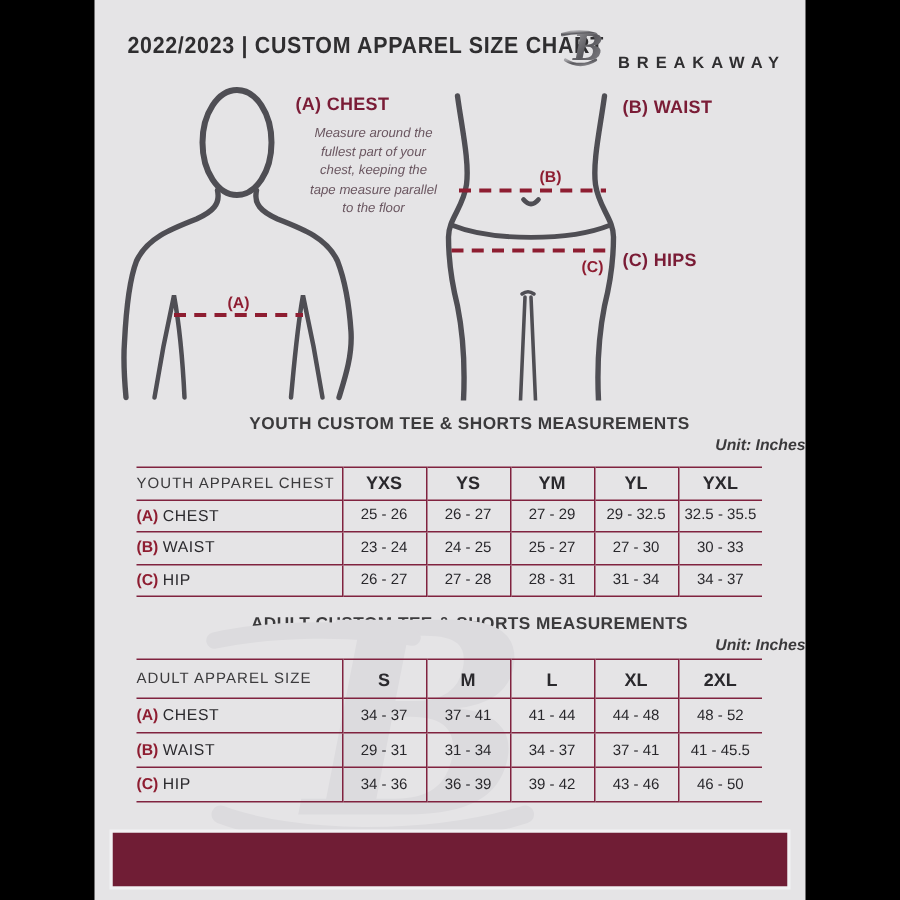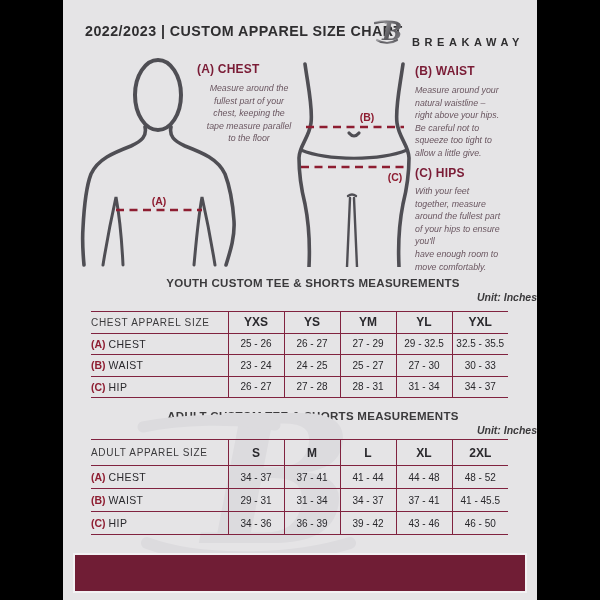--- a/index.html
+++ b/index.html
@@ -106,52 +106,39 @@
     </svg>
 
     <div class="guide-h" style="left:134px;top:62px;">(A) CHEST</div>
     <div class="guide-p" style="left:134px;top:82px;width:104px;text-align:center;">Measure around the
 fullest part of your
 chest, keeping the
 tape measure parallel
 to the floor</div>
 
     <div class="guide-h" style="left:352px;top:64px;">(B) WAIST</div>
-    <div class="guide-p" style="left:352px;top:84px;width:114px;">Measure around your
-natural waistline –
-right above your hips.
-Be careful not to
-squeeze too tight to
-allow a little give.</div>
 
     <div class="guide-h" style="left:352px;top:166px;">(C) HIPS</div>
-    <div class="guide-p" style="left:352px;top:185px;width:116px;">With your feet
-together, measure
-around the fullest part
-of your hips to ensure
-you'll
-have enough room to
-move comfortably.</div>
 
     <div class="section-title" style="top:277px;">YOUTH CUSTOM TEE &amp; SHORTS MEASUREMENTS</div>
     <div class="section-unit" style="top:291px;">Unit: Inches</div>
 
     <div class="tbl-wrap" style="top:311px;">
       <table class="size-table yt">
         <colgroup>
             <col style="width:137px">
             <col style="width:56px">
             <col style="width:56px">
             <col style="width:56px">
             <col style="width:56px">
             <col style="width:56px">
           </colgroup>
         <tbody>
             <tr>
-          <th class="lbl-col">CHEST APPAREL SIZE</th>
+          <th class="lbl-col">YOUTH APPAREL CHEST</th>
           <th class="sz">YXS</th>
           <th class="sz">YS</th>
           <th class="sz">YM</th>
           <th class="sz">YL</th>
           <th class="sz">YXL</th>
         </tr>
         <tr>
           <td class="row-lbl"><span class="pfx">(A)</span><span class="nm">CHEST</span></td>
           <td class="val">25 - 26</td>
           <td class="val">26 - 27</td>

